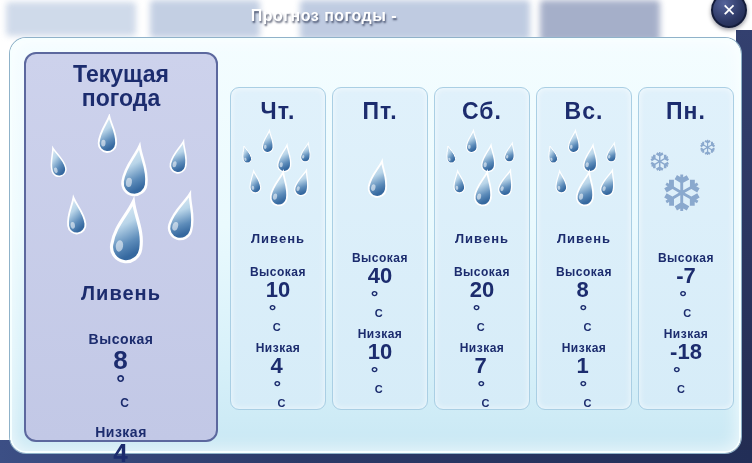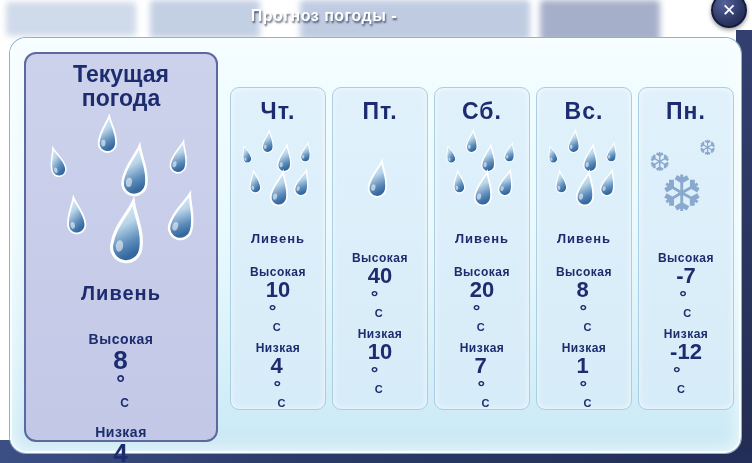--- a/index.html
+++ b/index.html
@@ -324,20 +324,20 @@
         </div>
       </div>
       <div class="day-temp-label">Высокая</div>
       <div class="temp-line day">
         <span class="t-num">-7</span>
         <span class="t-deg">°</span>
         <span class="t-unit">C</span>
       </div>
       <div class="day-temp-label low">Низкая</div>
       <div class="temp-line day">
-        <span class="t-num">-12</span>
+        <span class="t-num">-18</span>
         <span class="t-deg">°</span>
         <span class="t-unit">C</span>
       </div>
     </div>
 
   </div>
 </div>
 
 </body></html>

